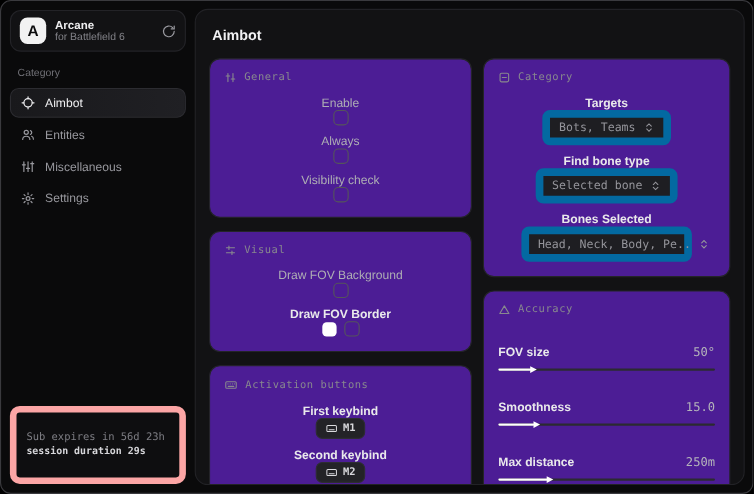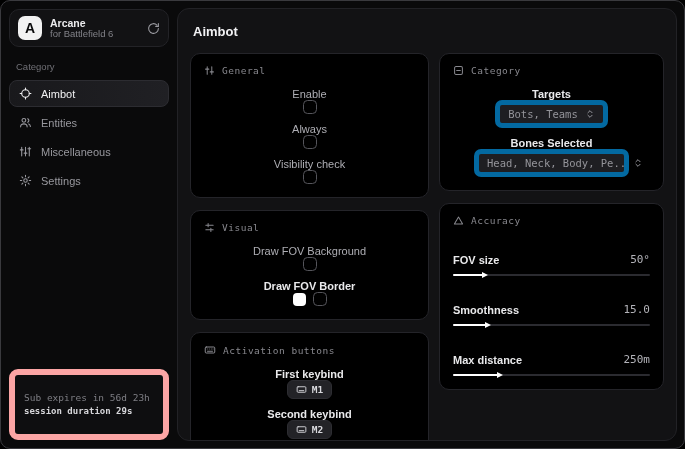--- a/index.html
+++ b/index.html
@@ -48,21 +48,21 @@
   .main {
     flex: 1; margin: 7px 7px 7px 0; background: #121214;
     border: 1px solid #222226; border-radius: 12px; padding: 12px;
     display: flex; flex-direction: column; overflow: hidden;
   }
   .page-title { color: #f2f2f4; font-size: 13px; font-weight: bold; margin: 3px 0 14px 3px; }
   .cols { display: flex; gap: 10px; align-items: flex-start; }
   .col-left { width: 239px; flex: none; }
   .col-right { flex: 1; }
   .panel {
-    background: #000000; border: 1px solid #242429; border-radius: 10px;
+    background: #4c1d95; border: 1px solid #242429; border-radius: 10px;
     padding: 11px 13px 13px 13px; margin-bottom: 12px;
   }
   .panel-head {
     display: flex; align-items: center; gap: 7px;
     color: #88888e; font-size: 9.5px; letter-spacing: .5px;
     font-family: "DejaVu Sans Mono", monospace; margin-bottom: 12px;
   }
   .row { display: flex; align-items: center; justify-content: space-between; min-height: 16px; margin-top: 9px; flex-direction: column; }
   .row-label { color: #aeaeb4; font-size: 11px; }
   .row-label.bright { color: #e9e9eb; font-weight: bold; }
@@ -73,21 +73,21 @@
   }
   .swatch { width: 13px; height: 13px; border-radius: 4px; cursor: pointer; flex: none; }
   .keybtn {
     display: flex; align-items: center; gap: 5px;
     background: #232327; border: 1px solid #2d2d32; border-radius: 6px;
     padding: 3px 8px; color: #d9d9dd; font-size: 9.5px; font-weight: bold;
     font-family: "DejaVu Sans Mono", monospace; cursor: pointer;
   }
   .select {
     display: flex; align-items: center; gap: 7px;
-    background: #1e1e22; border: 5px solid #0369a1; border-radius: 7px;
+    background: #1e1e22; border: 7px solid #0369a1; border-radius: 7px;
     padding: 3px 8px; color: #94949a; font-size: 10.5px;
     font-family: "DejaVu Sans Mono", monospace; cursor: pointer; max-width: 155px; white-space: nowrap;
   }
   .acc-row { margin-top: 27px; }
   .acc-top { display: flex; justify-content: space-between; align-items: center; }
   .acc-value { color: #b4b4ba; font-size: 11px; font-family: "DejaVu Sans Mono", monospace; }
   .slider { position: relative; height: 2px; background: #2b2b30; border-radius: 2px; margin-top: 8px; cursor: pointer; }
   .slider-fill { position: absolute; left: 0; top: 0; height: 2px; background: #ffffff; border-radius: 2px; }
   .slider-fill::after {
     content: ""; position: absolute; right: -5px; top: -2px;
@@ -271,20 +271,31 @@
             <span class="select">
               <span>Bots, Teams</span>
               <span>
                 <svg width="10" height="10" viewBox="0 0 24 24" fill="none" stroke="currentColor" stroke-width="2.4" stroke-linecap="round">
                   <path d="M7 9l5-5 5 5M7 15l5 5 5-5"></path>
                 </svg>
               </span>
             </span>
           </div>
           <div class="row">
+            <span class="row-label bright">Find bone type</span>
+            <span class="select">
+              <span>Selected bone</span>
+              <span>
+                <svg width="10" height="10" viewBox="0 0 24 24" fill="none" stroke="currentColor" stroke-width="2.4" stroke-linecap="round">
+                  <path d="M7 9l5-5 5 5M7 15l5 5 5-5"></path>
+                </svg>
+              </span>
+            </span>
+          </div>
+          <div class="row">
             <span class="row-label bright">Bones Selected</span>
             <span class="select">
               <span>Head, Neck, Body, Pe..</span>
               <span>
                 <svg width="10" height="10" viewBox="0 0 24 24" fill="none" stroke="currentColor" stroke-width="2.4" stroke-linecap="round">
                   <path d="M7 9l5-5 5 5M7 15l5 5 5-5"></path>
                 </svg>
               </span>
             </span>
           </div>

